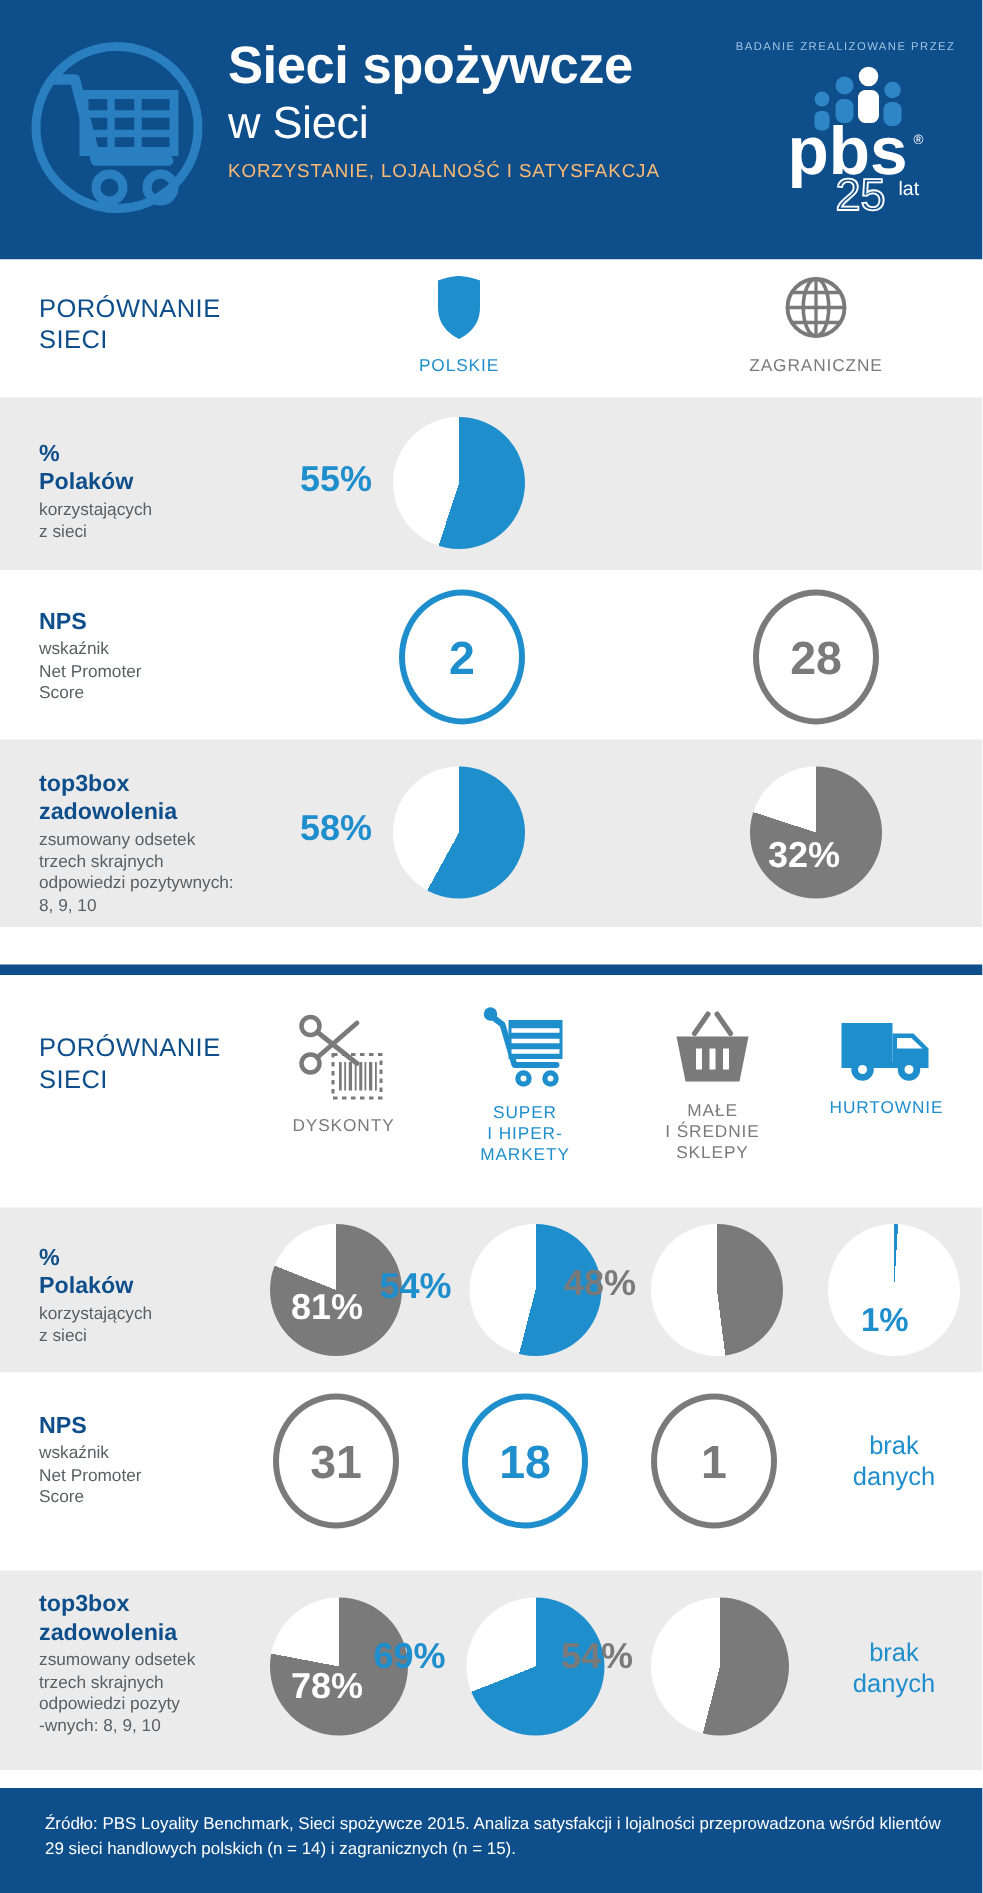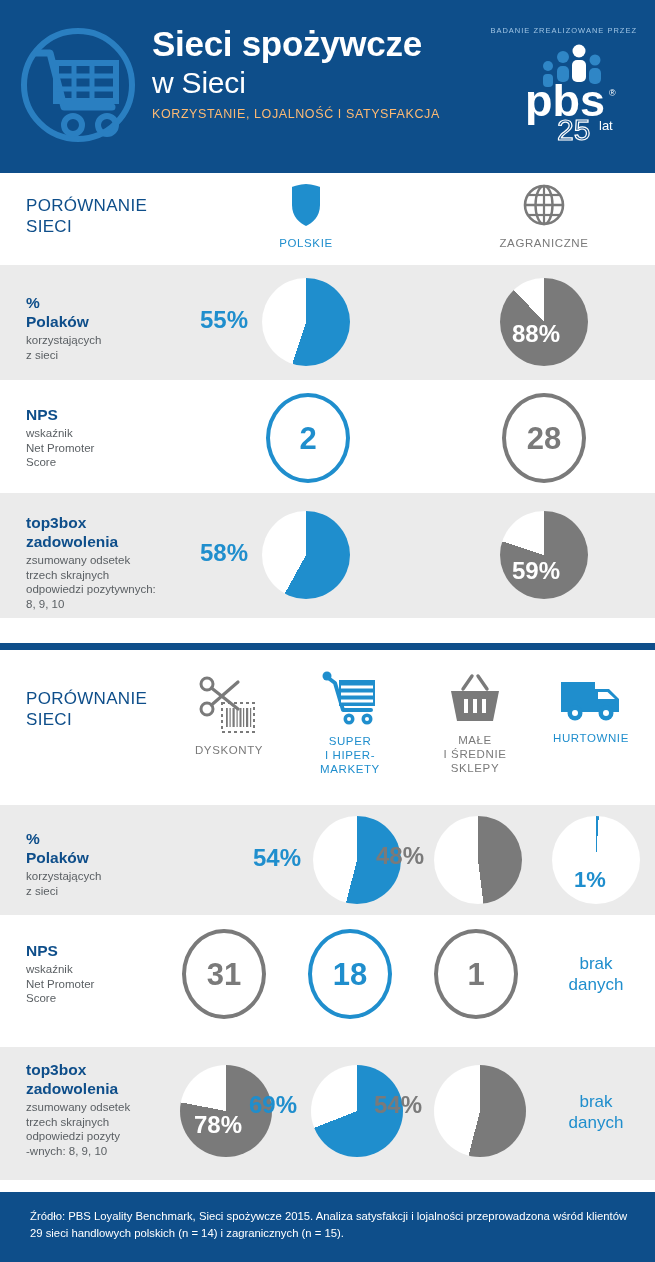--- a/index.html
+++ b/index.html
@@ -145,24 +145,20 @@
       <div class="rl-h">Polaków</div>
       <div class="rl-s" style="white-space:pre-line;">korzystających
 z sieci</div>
     </div>
 
     <div class="cell" style="left:262px;top:13px;">
       <div class="pie" style="width:88px;height:88px;background:conic-gradient(#1f8ecd 0 55%, #ffffff 55% 100%);"></div>
       <div class="pie-label pl-out-blue" style="left:-62px;top:30px;">55%</div>
     </div>
 
-    <div class="cell" style="left:500px;top:13px;">
-      <div class="pie" style="width:88px;height:88px;background:conic-gradient(#7a7a7a 0 88%, #ffffff 88% 100%);"></div>
-      <div class="pie-label pl-in-white" style="left:12px;top:44px;">88%</div>
-    </div>
   </div>
 
   <div class="row row-white" style="top:380px;height:113px;">
     <div class="rowlabel" style="top:25px;">
       <div class="rl-h">NPS</div>
       <div class="rl-s" style="white-space:pre-line;">wskaźnik
 Net Promoter
 Score</div>
     </div>
     <div class="cell" style="left:266px;top:13px;">
@@ -185,21 +181,21 @@
 trzech skrajnych
 odpowiedzi pozytywnych:
 8, 9, 10</div>
     </div>
     <div class="cell" style="left:262px;top:18px;">
       <div class="pie" style="width:88px;height:88px;background:conic-gradient(#1f8ecd 0 58%, #ffffff 58% 100%);"></div>
       <div class="pie-label pl-out-blue" style="left:-62px;top:30px;">58%</div>
     </div>
     <div class="cell" style="left:500px;top:18px;">
       <div class="pie" style="width:88px;height:88px;background:conic-gradient(#7a7a7a 0 80%, #ffffff 80% 100%);"></div>
-      <div class="pie-label pl-in-white" style="left:12px;top:48px;">59%</div>
+      <div class="pie-label pl-in-white" style="left:12px;top:48px;">32%</div>
     </div>
   </div>
 
   <div class="divider" style="top:643px;"></div>
 
   <div class="sec2-head">
     <div class="sec-title" style="top:38px;">
       <div>PORÓWNANIE</div>
       <div>SIECI</div>
     </div>
@@ -281,20 +277,24 @@
   </div>
 
   <div class="row row-gray" style="top:805px;height:110px;">
     <div class="rowlabel" style="top:24px;">
       <div class="rl-h">%</div>
       <div class="rl-h">Polaków</div>
       <div class="rl-s" style="white-space:pre-line;">korzystających
 z sieci</div>
     </div>
 
+    <div class="cell" style="left:180px;top:11px;">
+      <div class="pie" style="width:88px;height:88px;background:conic-gradient(#7a7a7a 0 81%, #ffffff 81% 100%);"></div>
+      <div class="pie-label pl-in-white" style="left:14px;top:44px;">81%</div>
+    </div>
 
     <div class="cell" style="left:313px;top:11px;">
       <div class="pie" style="width:88px;height:88px;background:conic-gradient(#1f8ecd 0 54%, #ffffff 54% 100%);"></div>
       <div class="pie-label pl-out-blue" style="left:-60px;top:30px;">54%</div>
     </div>
 
     <div class="cell" style="left:434px;top:11px;">
       <div class="pie" style="width:88px;height:88px;background:conic-gradient(#7a7a7a 0 48%, #ffffff 48% 100%);"></div>
       <div class="pie-label pl-out-gray" style="left:-58px;top:28px;">48%</div>
     </div>

